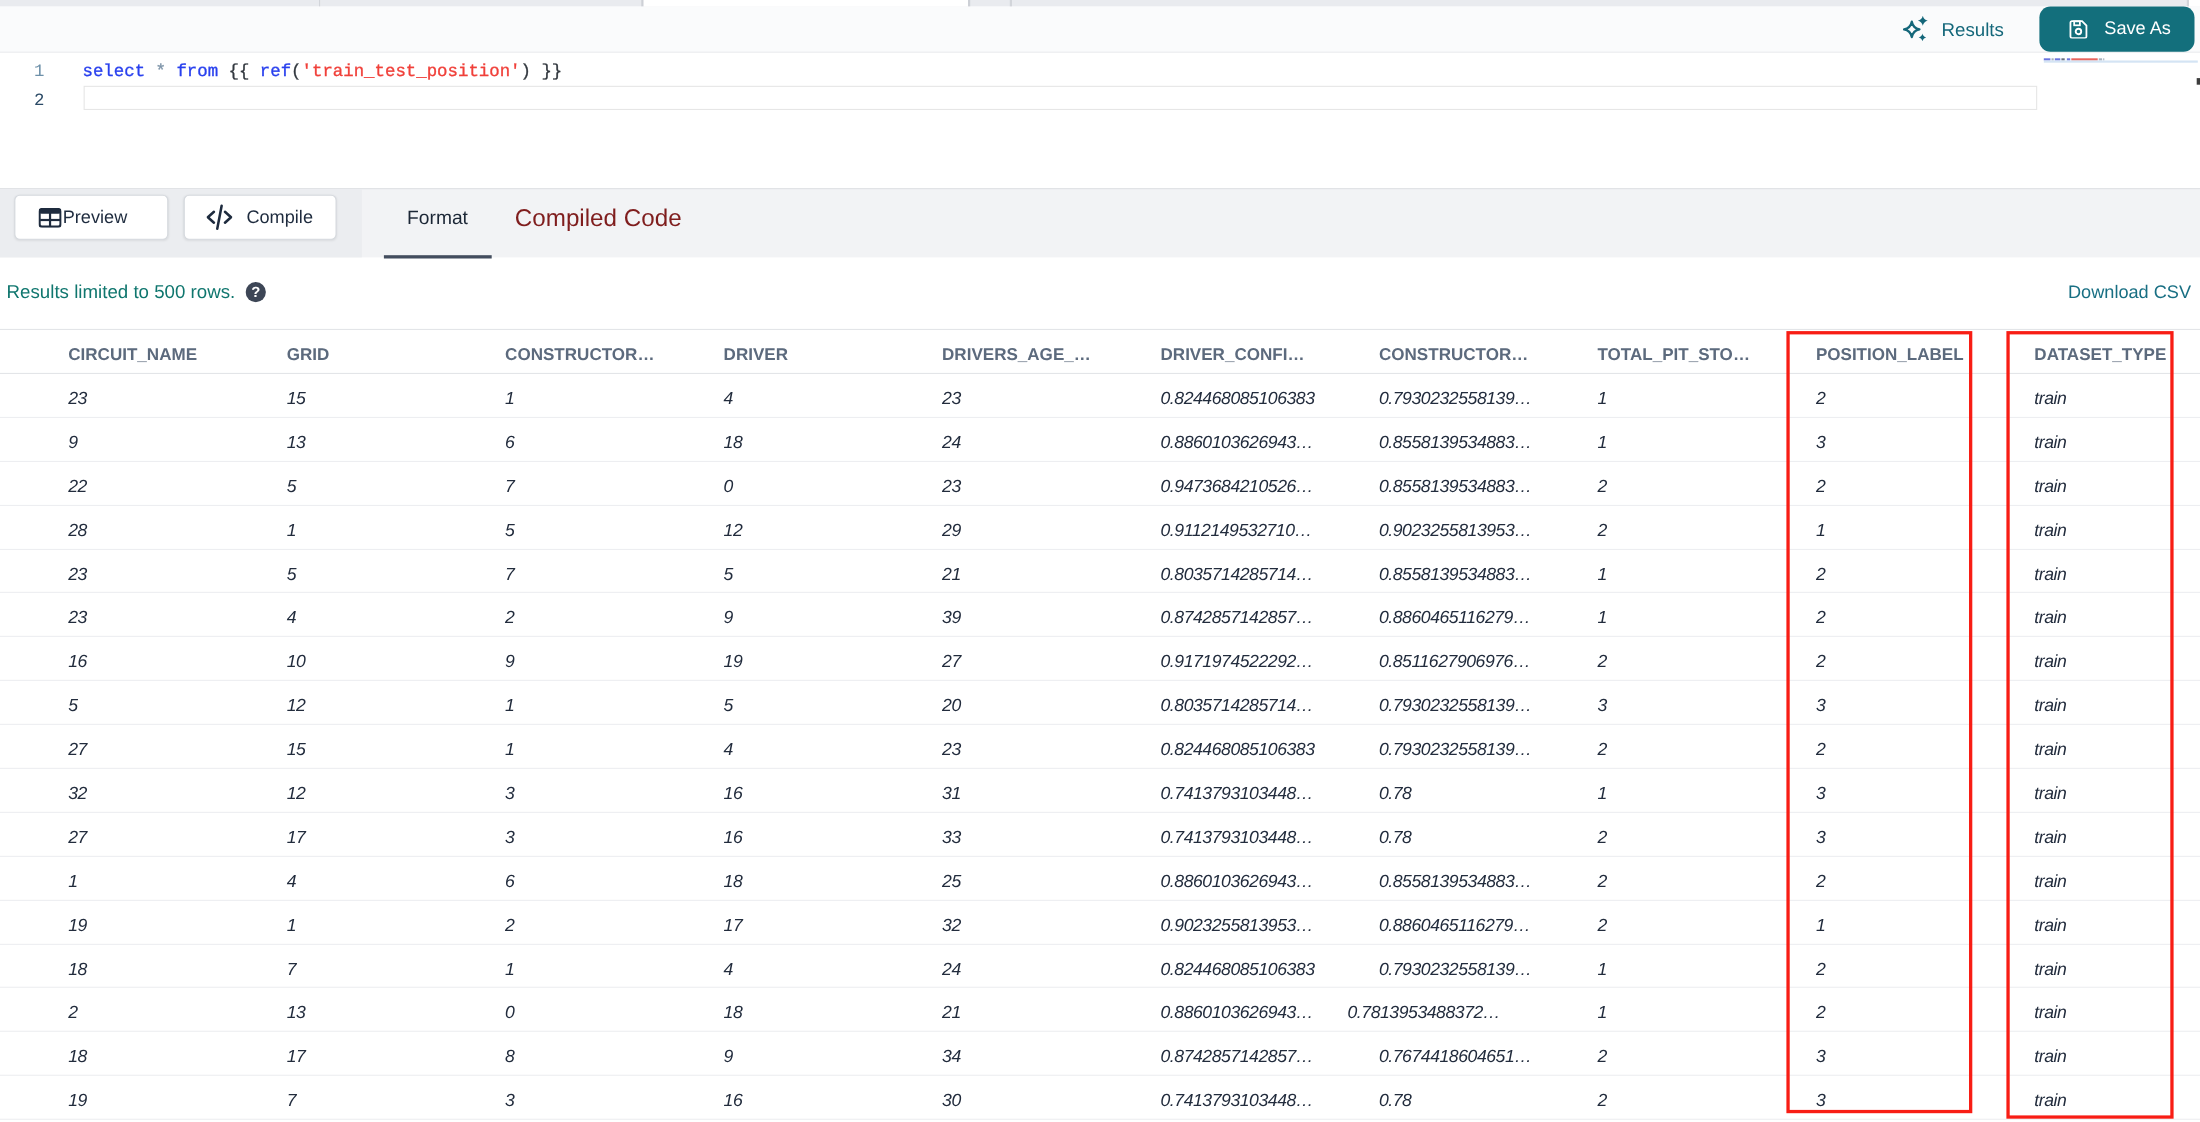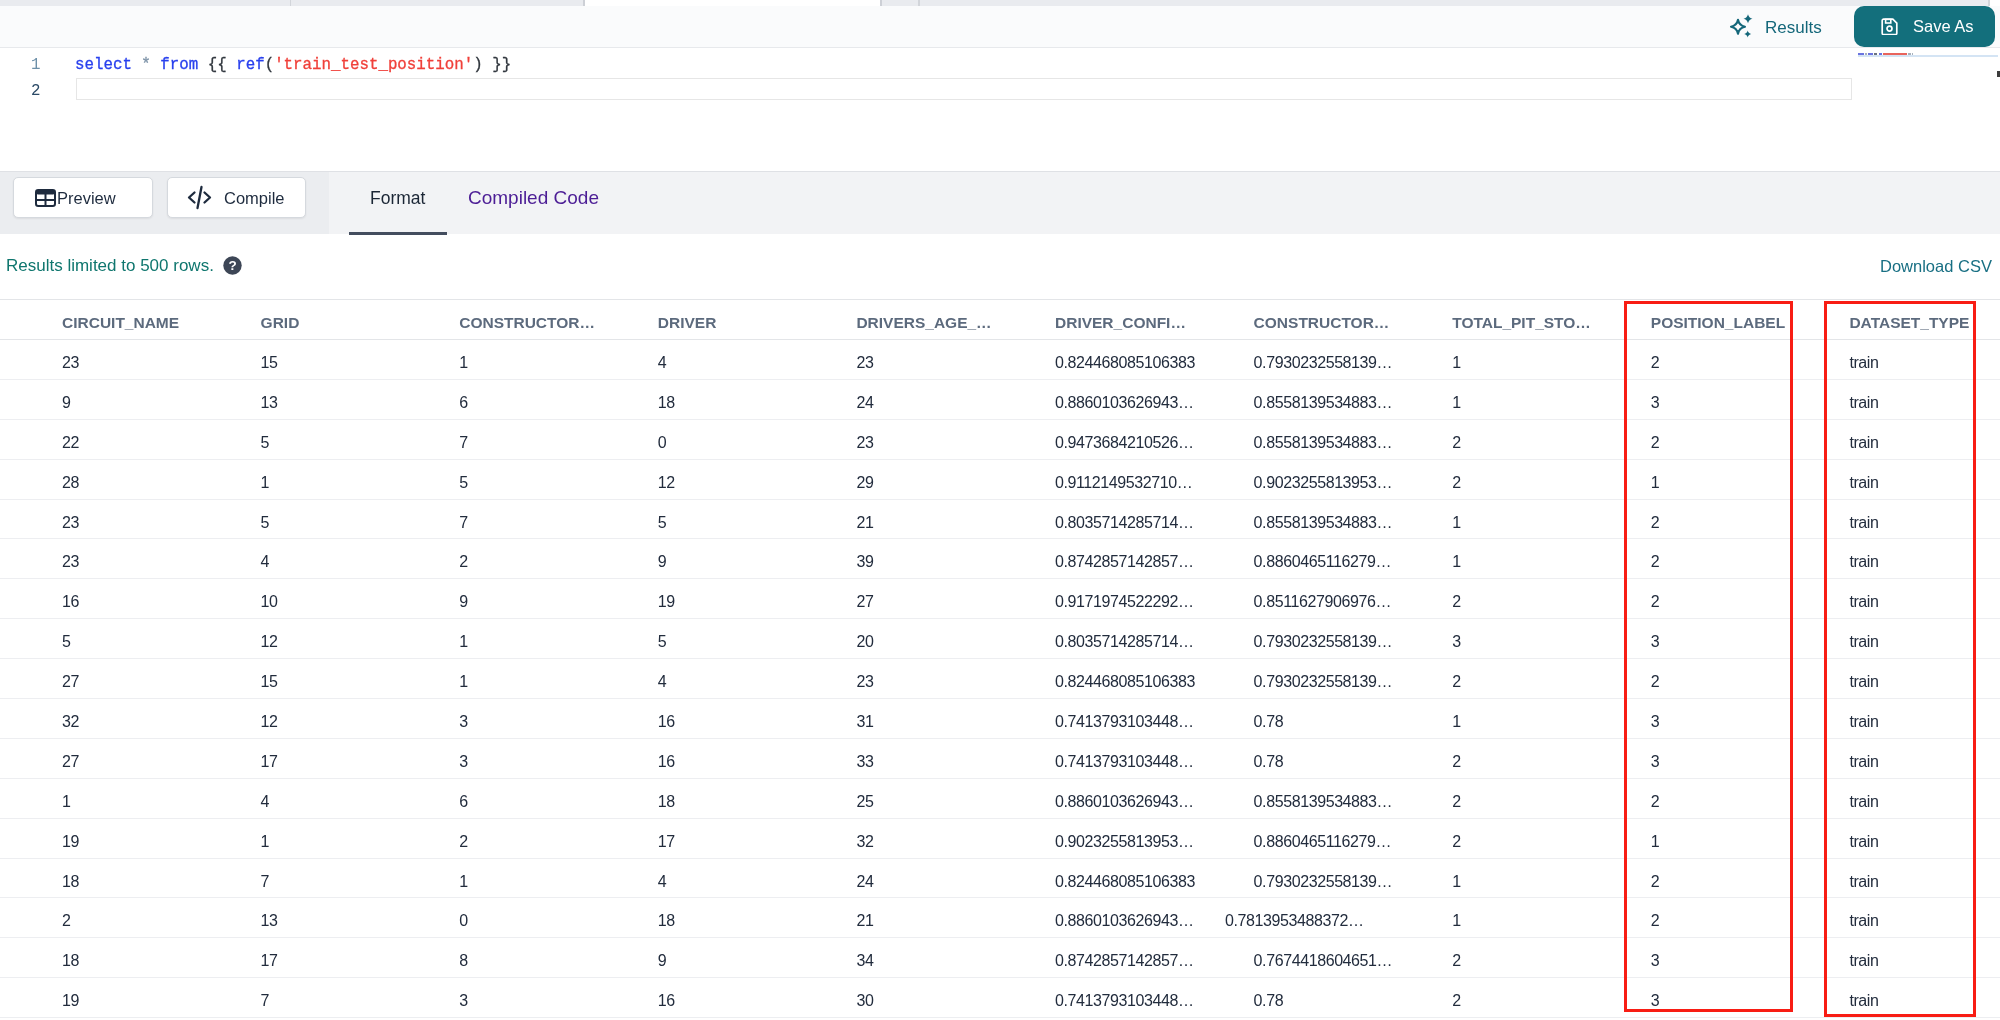--- a/index.html
+++ b/index.html
@@ -5,21 +5,21 @@
   * { margin:0; padding:0; box-sizing:border-box; }
   html,body { width:2000px; height:1020px; overflow:hidden; background:#fff;
     font-family:"Liberation Sans",sans-serif; position:relative; }
   .abs { position:absolute; }
 
   
   .thead { position:absolute; left:0; top:299px; width:2000px; height:41px;
     border-top:1.2px solid #e3e5e8; border-bottom:1.2px solid #e3e5e8; background:#fff; }
   .hc { position:absolute; top:0; height:100%; line-height:45px;
     font-size:15.5px; font-weight:bold; letter-spacing:0px; color:#5c6a7d; white-space:pre; }
-  .tbody { position:absolute; left:0; top:340px; width:1811px; }
+  .tbody { position:absolute; left:0; top:340px; width:1811px;font-style:italic; }
   .trow { position:relative; width:2000px; height:39.9px; border-bottom:1px solid #edeef1; }
   .dc { position:absolute; top:0; height:100%; line-height:46.4px;
     font-size:16px; color:#222c3d; letter-spacing:-0.4px; white-space:pre; }
 </style>
 </head>
 <body>
 
 <div class="abs" style="left:0;top:0;width:2000px;height:6px;background:#e9ebef"></div>
 <div class="abs" style="left:290px;top:0;width:1px;height:6px;background:#d2d5da"></div>
 <div class="abs" style="left:584px;top:0;width:296px;height:6px;background:#fff"></div>
@@ -80,21 +80,21 @@
 
 <div class="abs" style="left:166.5px;top:177px;width:139px;height:40.5px;background:#fff;border:1px solid #d5d9de;border-radius:5px;box-shadow:0 1px 2px rgba(0,0,0,0.07)"></div>
 <svg class="abs" style="left:186px;top:185px" width="27" height="25" viewBox="0 0 27 25">
   <path d="M8.5 7.5 L3 12.5 L8.5 17.5" fill="none" stroke="#1e2b3e" stroke-width="2.3" stroke-linecap="round" stroke-linejoin="round"></path>
   <path d="M18.5 7.5 L24 12.5 L18.5 17.5" fill="none" stroke="#1e2b3e" stroke-width="2.3" stroke-linecap="round" stroke-linejoin="round"></path>
   <path d="M15.5 2 L11.5 23" fill="none" stroke="#1e2b3e" stroke-width="2.3" stroke-linecap="round"></path>
 </svg>
 <div class="abs" style="left:224px;top:178px;height:40.5px;line-height:40.5px;font-size:16.5px;font-weight:500;color:#1e2b3e">Compile</div>
 
 <div class="abs" style="left:370px;top:171.5px;height:61px;line-height:52px;font-size:17.5px;font-weight:500;color:#1b2635">Format</div>
-<div class="abs" style="left:468px;top:171.5px;height:61px;line-height:52px;font-size:19px;font-weight:400;color:#4c1d95">Compiled Code</div>
+<div class="abs" style="left:468px;top:171.5px;height:61px;line-height:52px;font-size:22px;font-weight:400;color:#7f1d1d">Compiled Code</div>
 <div class="abs" style="left:348.5px;top:231.5px;width:98.5px;height:3px;background:#434d5e"></div>
 
 <div class="abs" style="left:6px;top:250px;width:600px;height:32px;line-height:32px;font-size:17px;color:#0f766e">Results limited to 500 rows.</div>
 <svg class="abs" style="left:222.5px;top:255.5px" width="19" height="19" viewBox="0 0 19 19">
   <circle cx="9.5" cy="9.5" r="9.2" fill="#3d4656"></circle>
   <text x="9.5" y="14" text-anchor="middle" font-family="Liberation Sans" font-size="13.5" font-weight="bold" fill="#fff">?</text>
 </svg>
 <div class="abs" style="left:1880px;top:250px;width:120px;height:32px;line-height:32px;font-size:16.5px;color:#186f83">Download CSV</div>
 
 <div class="thead">

